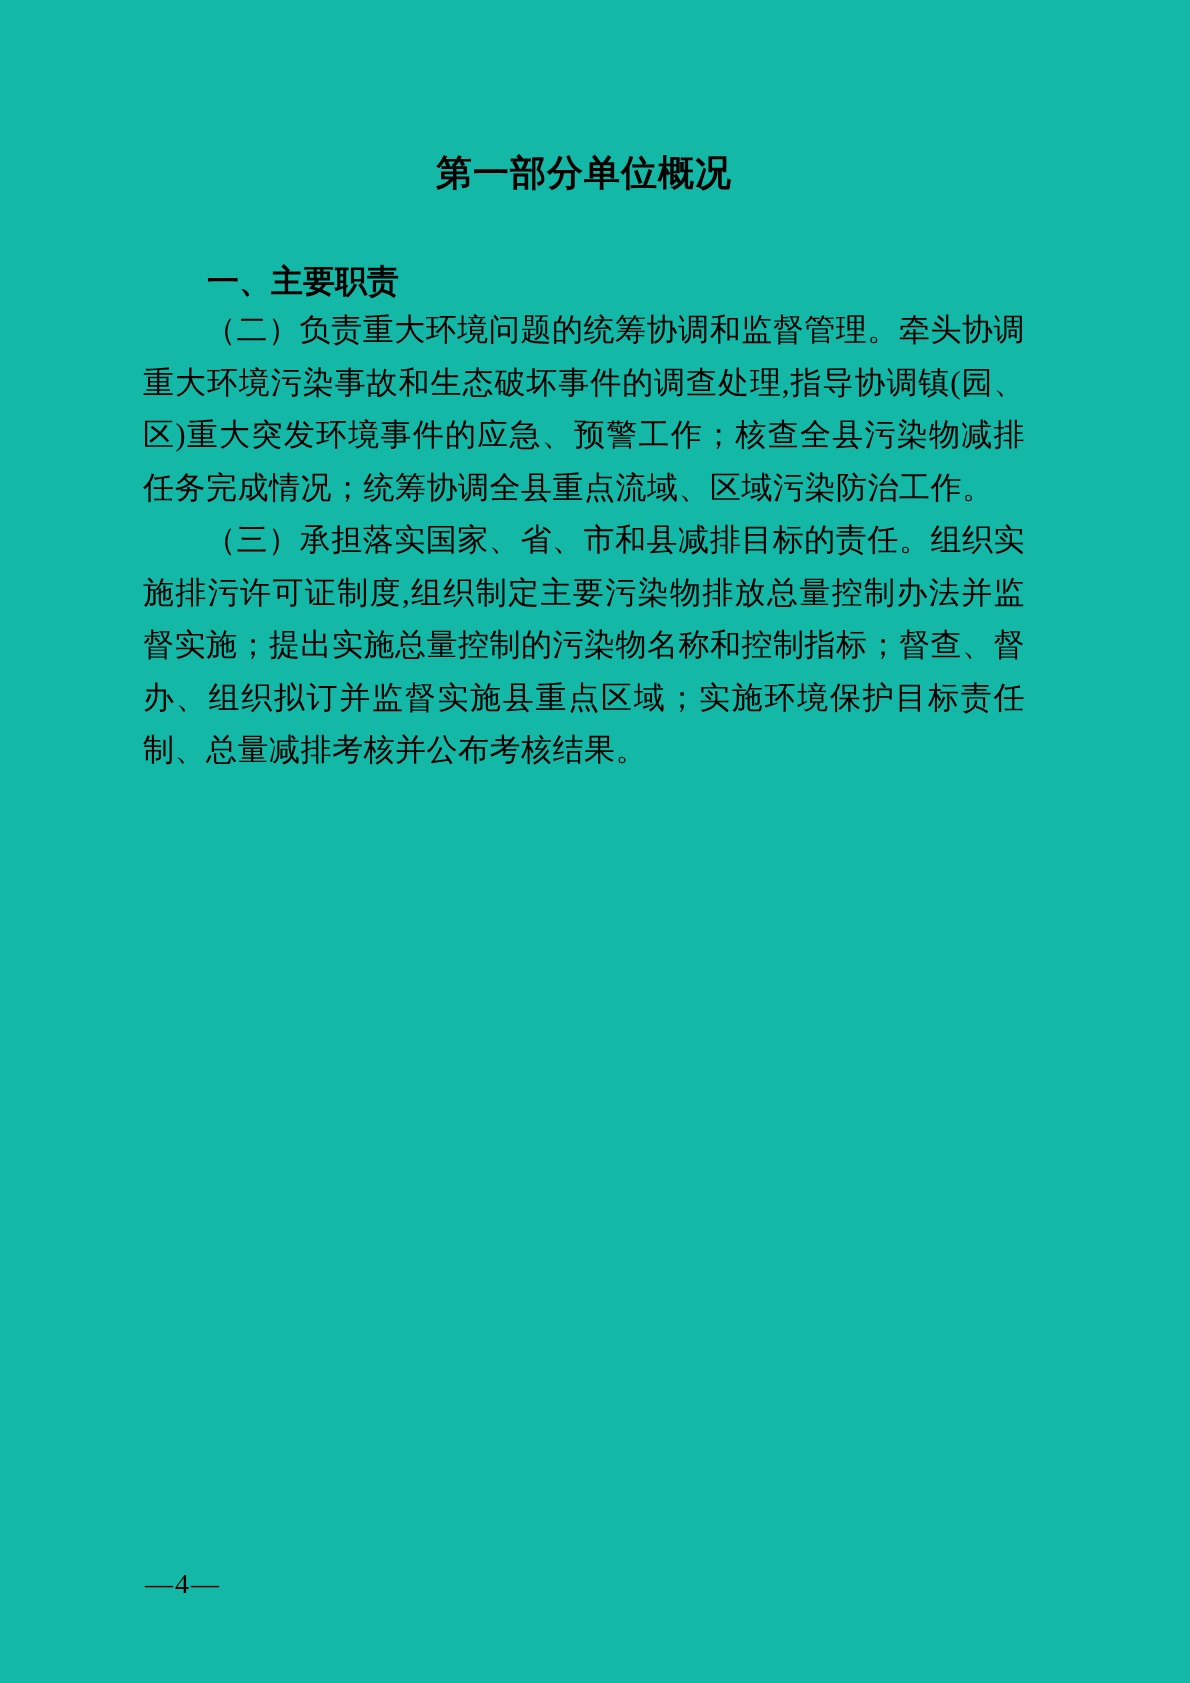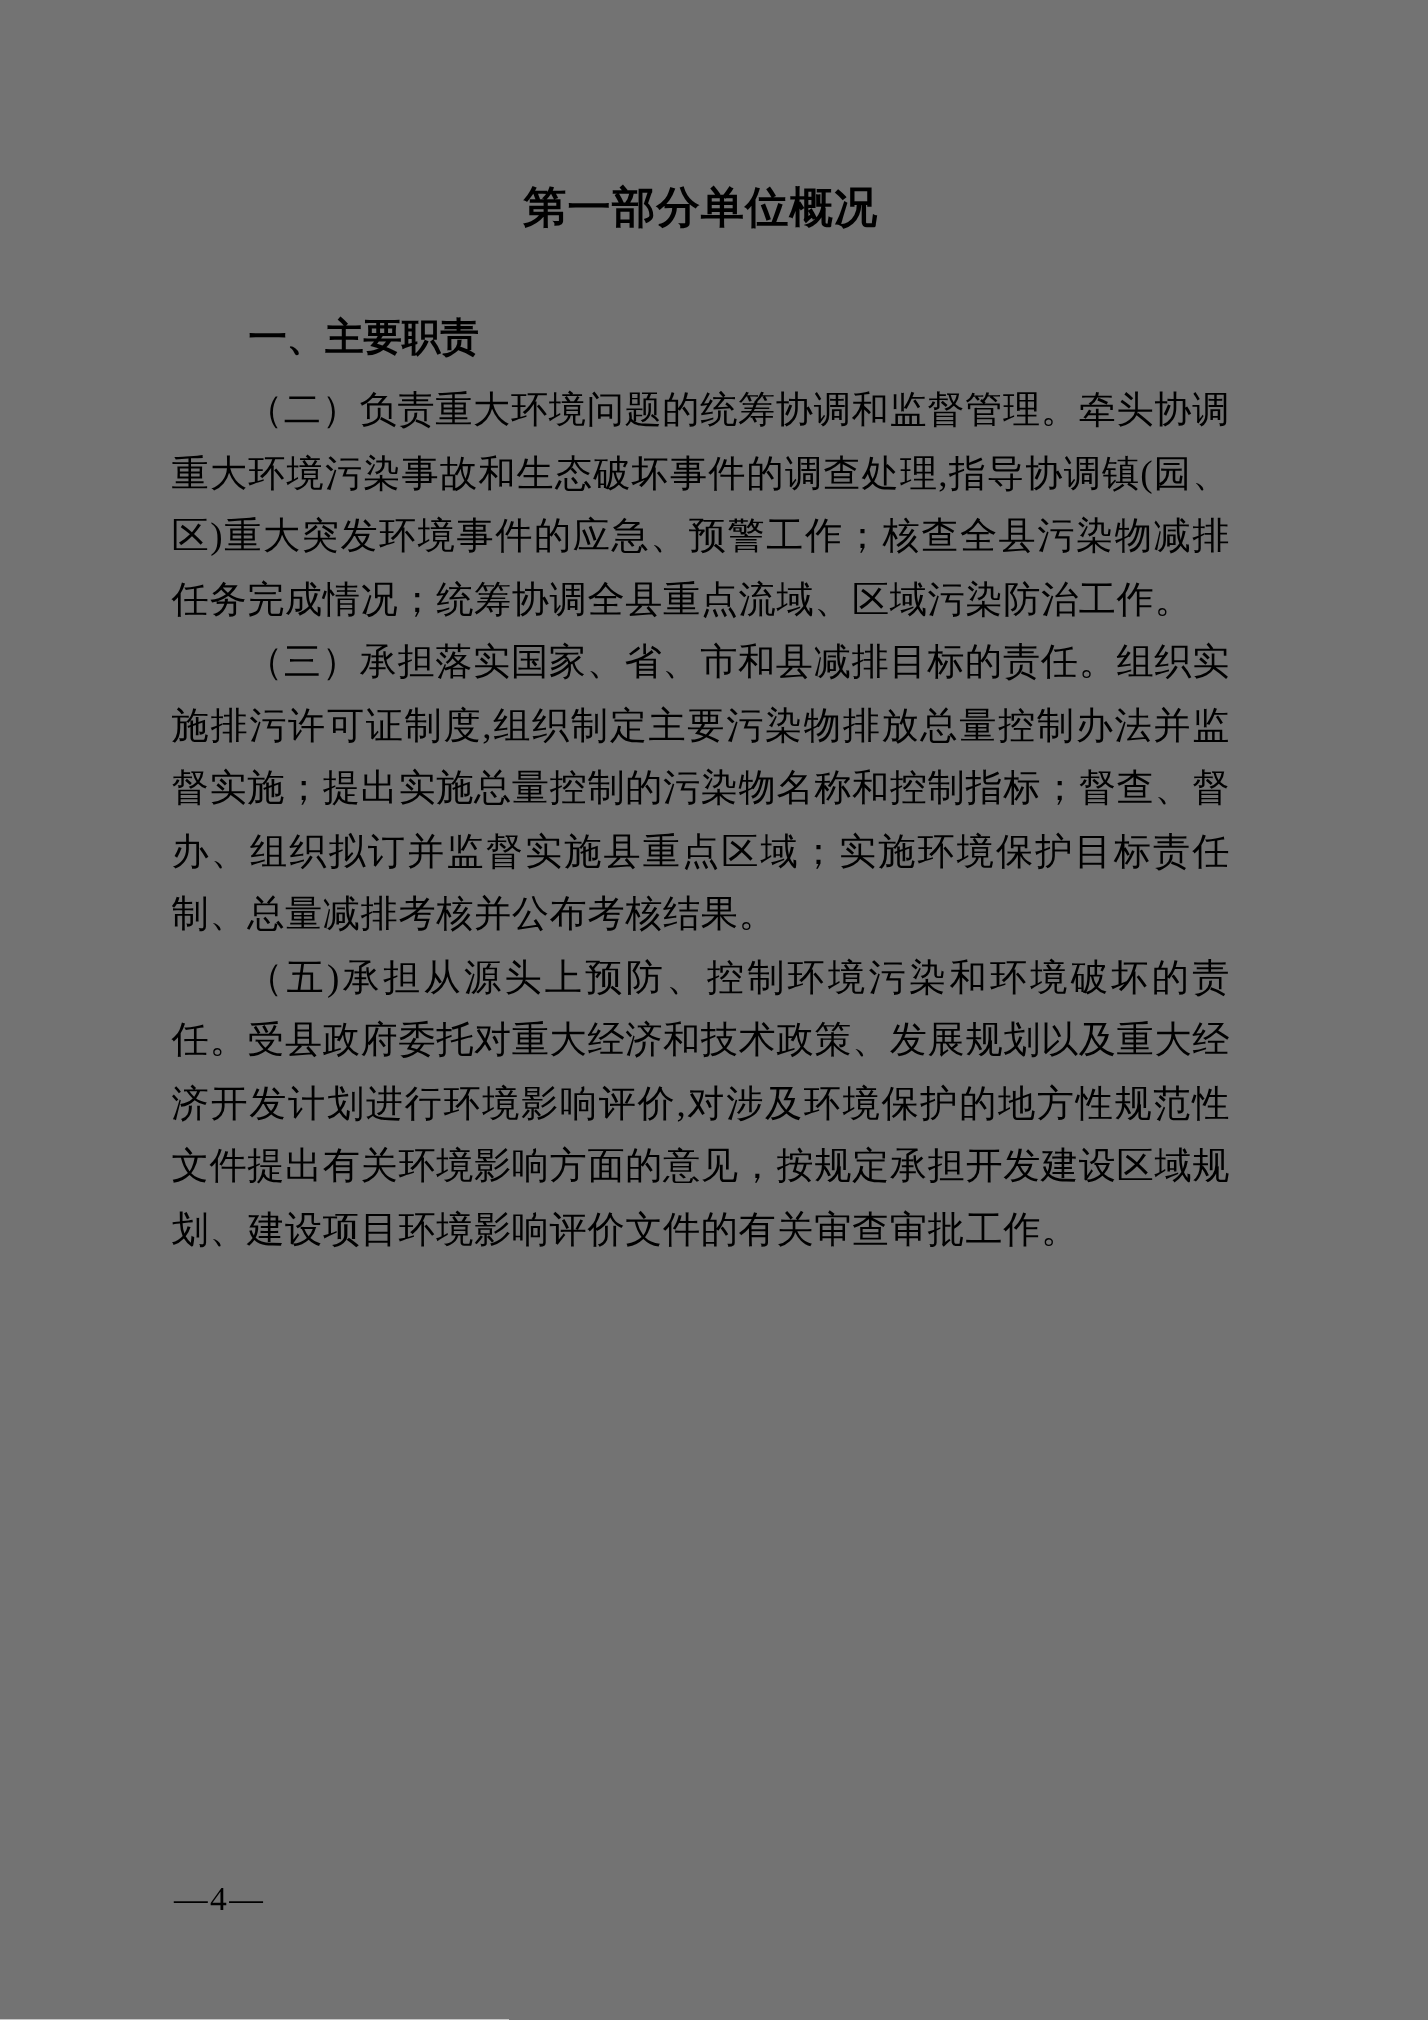--- a/index.html
+++ b/index.html
@@ -4,42 +4,42 @@
 <style>
   html, body {
     margin: 0;
     padding: 0;
     background: #ffffff;
   }
   .page {
     position: relative;
     width: 1190px;
     height: 1683px;
-    background: #737373;
+    background: #14b8a6;
     color: #000000;
     font-family: "Liberation Serif", serif;
     overflow: hidden;
   }
   .content {
     position: absolute;
     left: 143px;
     top: 0;
     width: 882px;
   }
   .doc-title {
     margin: 145px 0 0 0;
     text-align: center;
     font-size: 36px;
     font-weight: bold;
     line-height: 56px;
     letter-spacing: 1px;
     font-family: "Liberation Serif", serif;
   }
   .section-heading {
-    margin: 57px 0 12px 0;
+    margin: 57px 0 0 0;
     font-size: 32px;
     font-weight: bold;
     line-height: 46px;
     text-indent: 2em;
     font-family: "Liberation Sans", sans-serif;
   }
   .body-paragraph {
     margin: 0;
     font-size: 31px;
     line-height: 52.5px;
@@ -69,17 +69,16 @@
     <h1 class="doc-title">第一部分单位概况</h1>
 
     <h2 class="section-heading">一、主要职责</h2>
 
 
     <p class="body-paragraph">（二）负责重大环境问题的统筹协调和监督管理。牵头协调重大环境污染事故和生态破坏事件的调查处理,指导协调镇(园、区)重大突发环境事件的应急、预警工作；核查全县污染物减排任务完成情况；统筹协调全县重点流域、区域污染防治工作。</p>
 
     <p class="body-paragraph">（三）承担落实国家、省、市和县减排目标的责任。组织实施排污许可证制度,组织制定主要污染物排放总量控制办法并监督实施；提出实施总量控制的污染物名称和控制指标；督查、督办、组织拟订并监督实施县重点区域；实施环境保护目标责任制、总量减排考核并公布考核结果。</p>
 
 
-    <p class="body-paragraph">（五)承担从源头上预防、控制环境污染和环境破坏的责任。受县政府委托对重大经济和技术政策、发展规划以及重大经济开发计划进行环境影响评价,对涉及环境保护的地方性规范性文件提出有关环境影响方面的意见，按规定承担开发建设区域规划、建设项目环境影响评价文件的有关审查审批工作。</p>
   </div>
 
   <div class="page-number">—4—</div>
 </div>
 
 </body></html>

